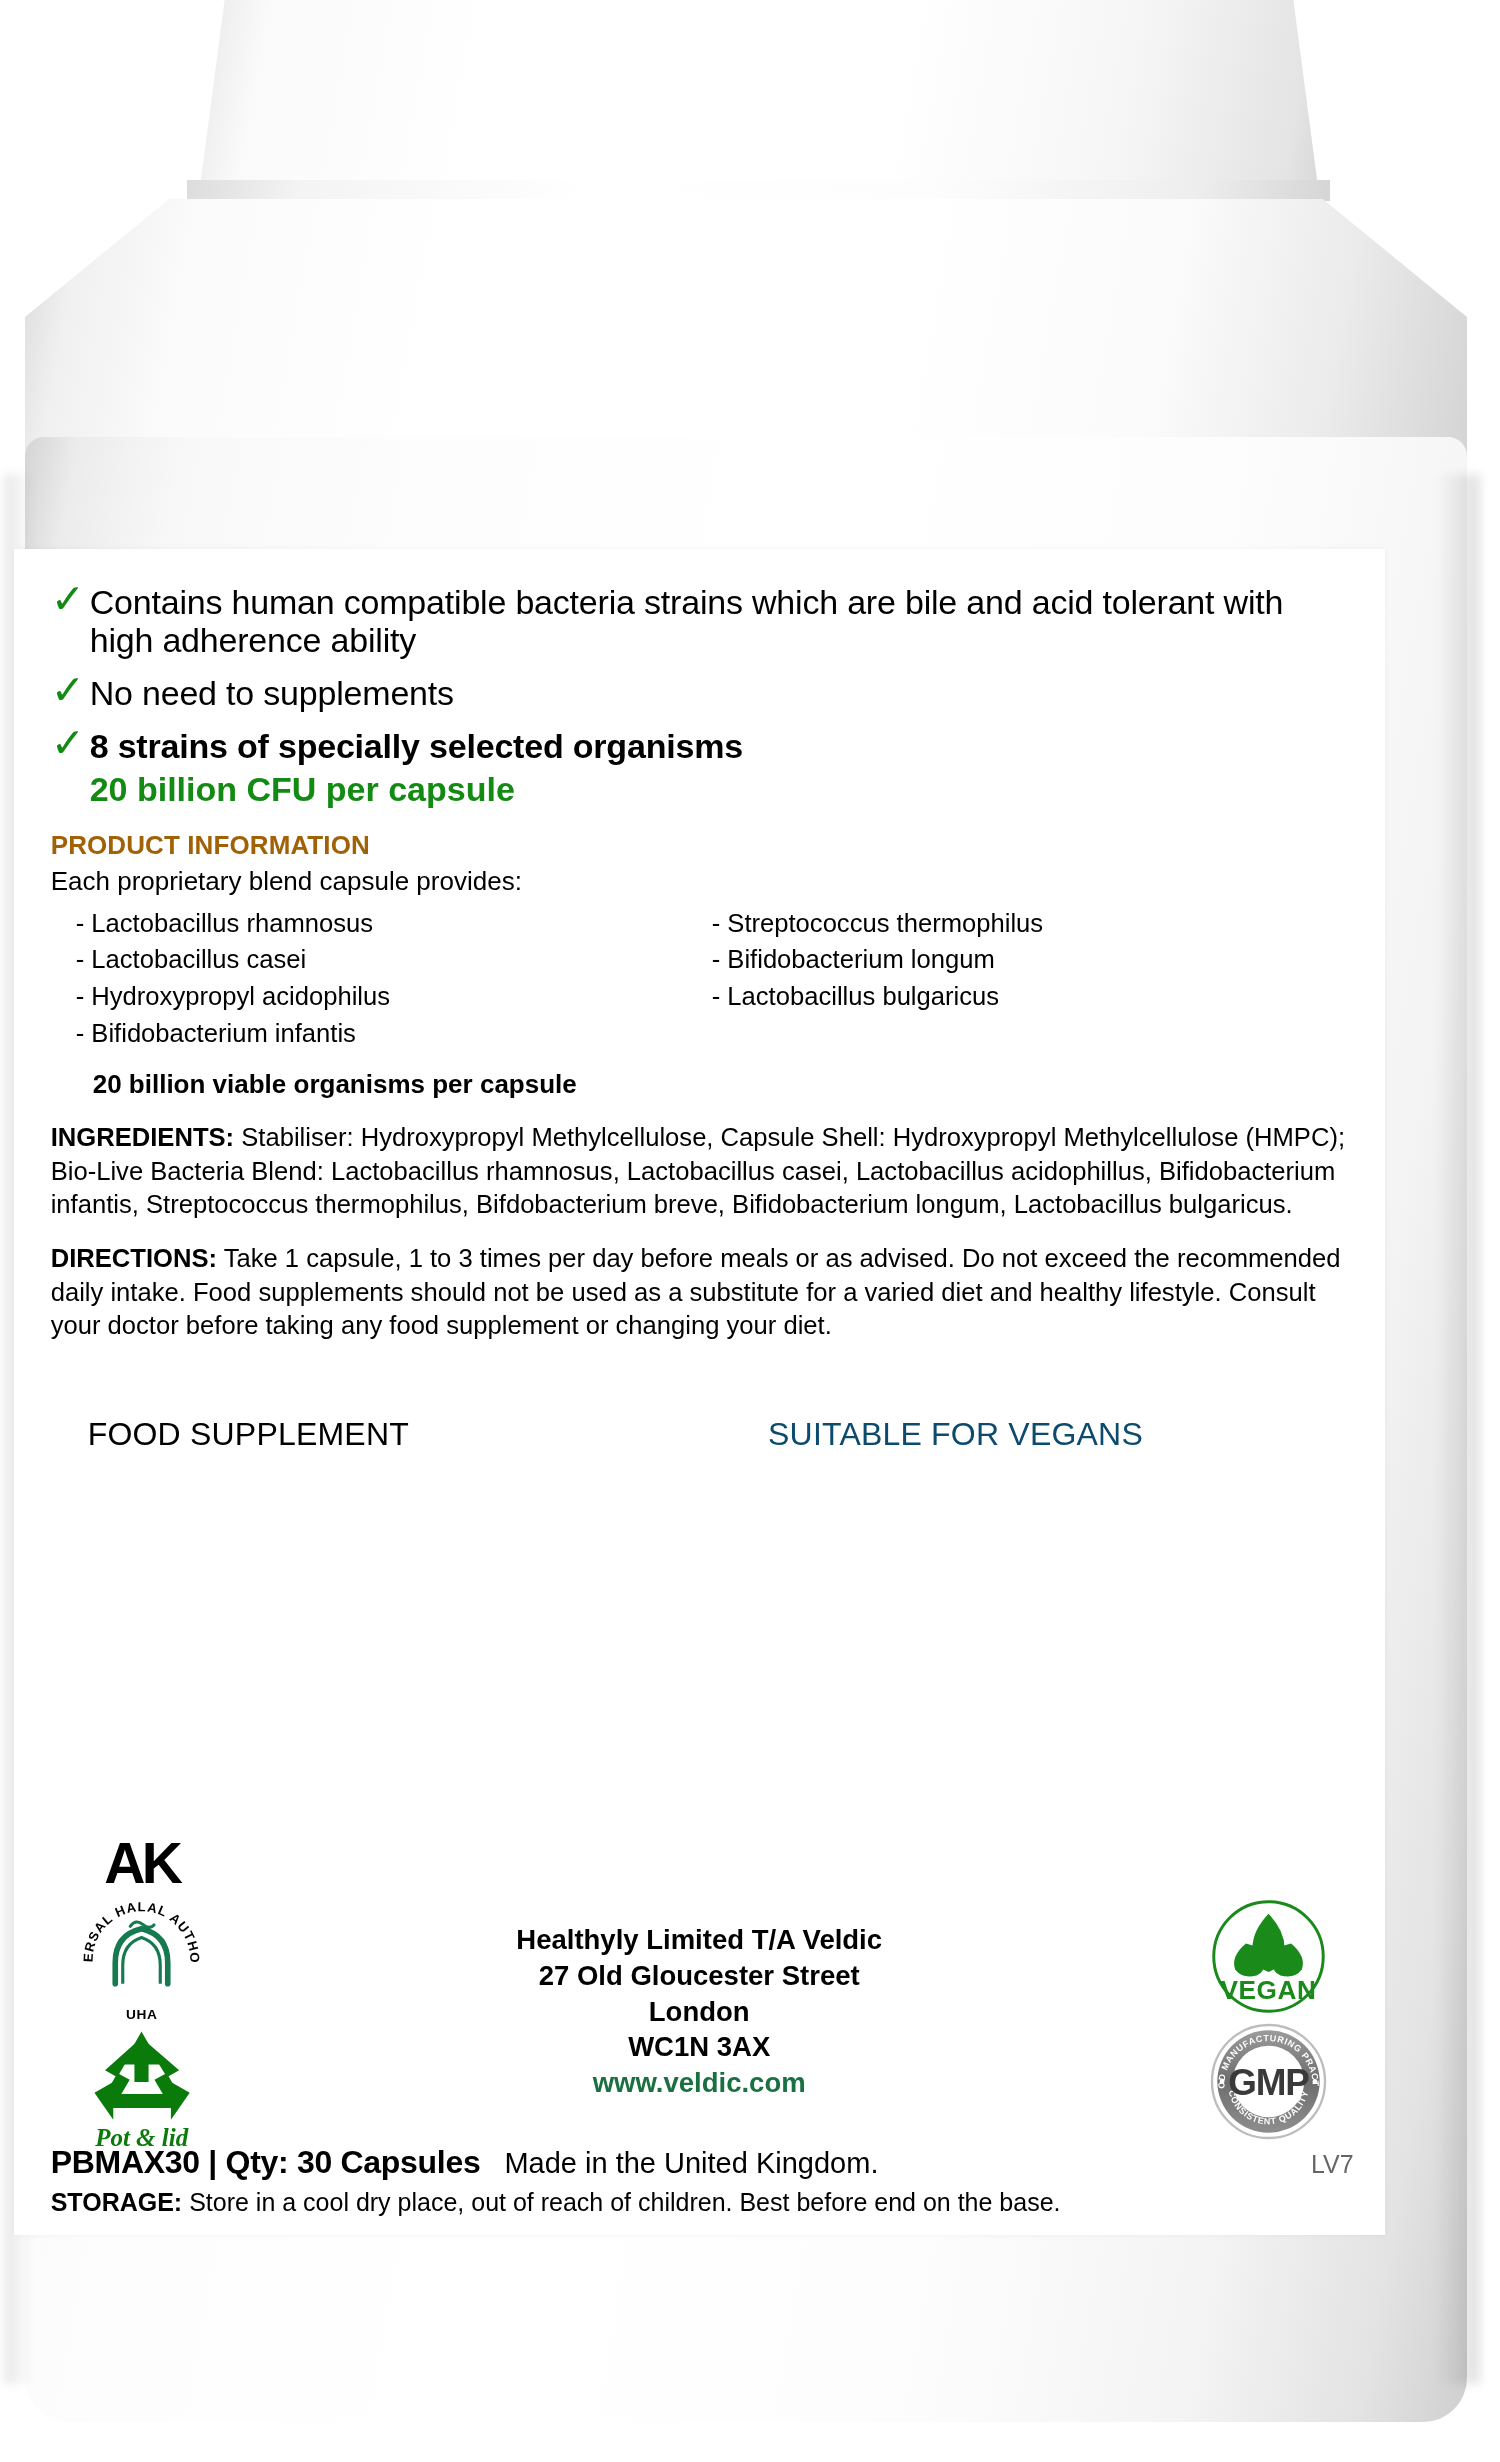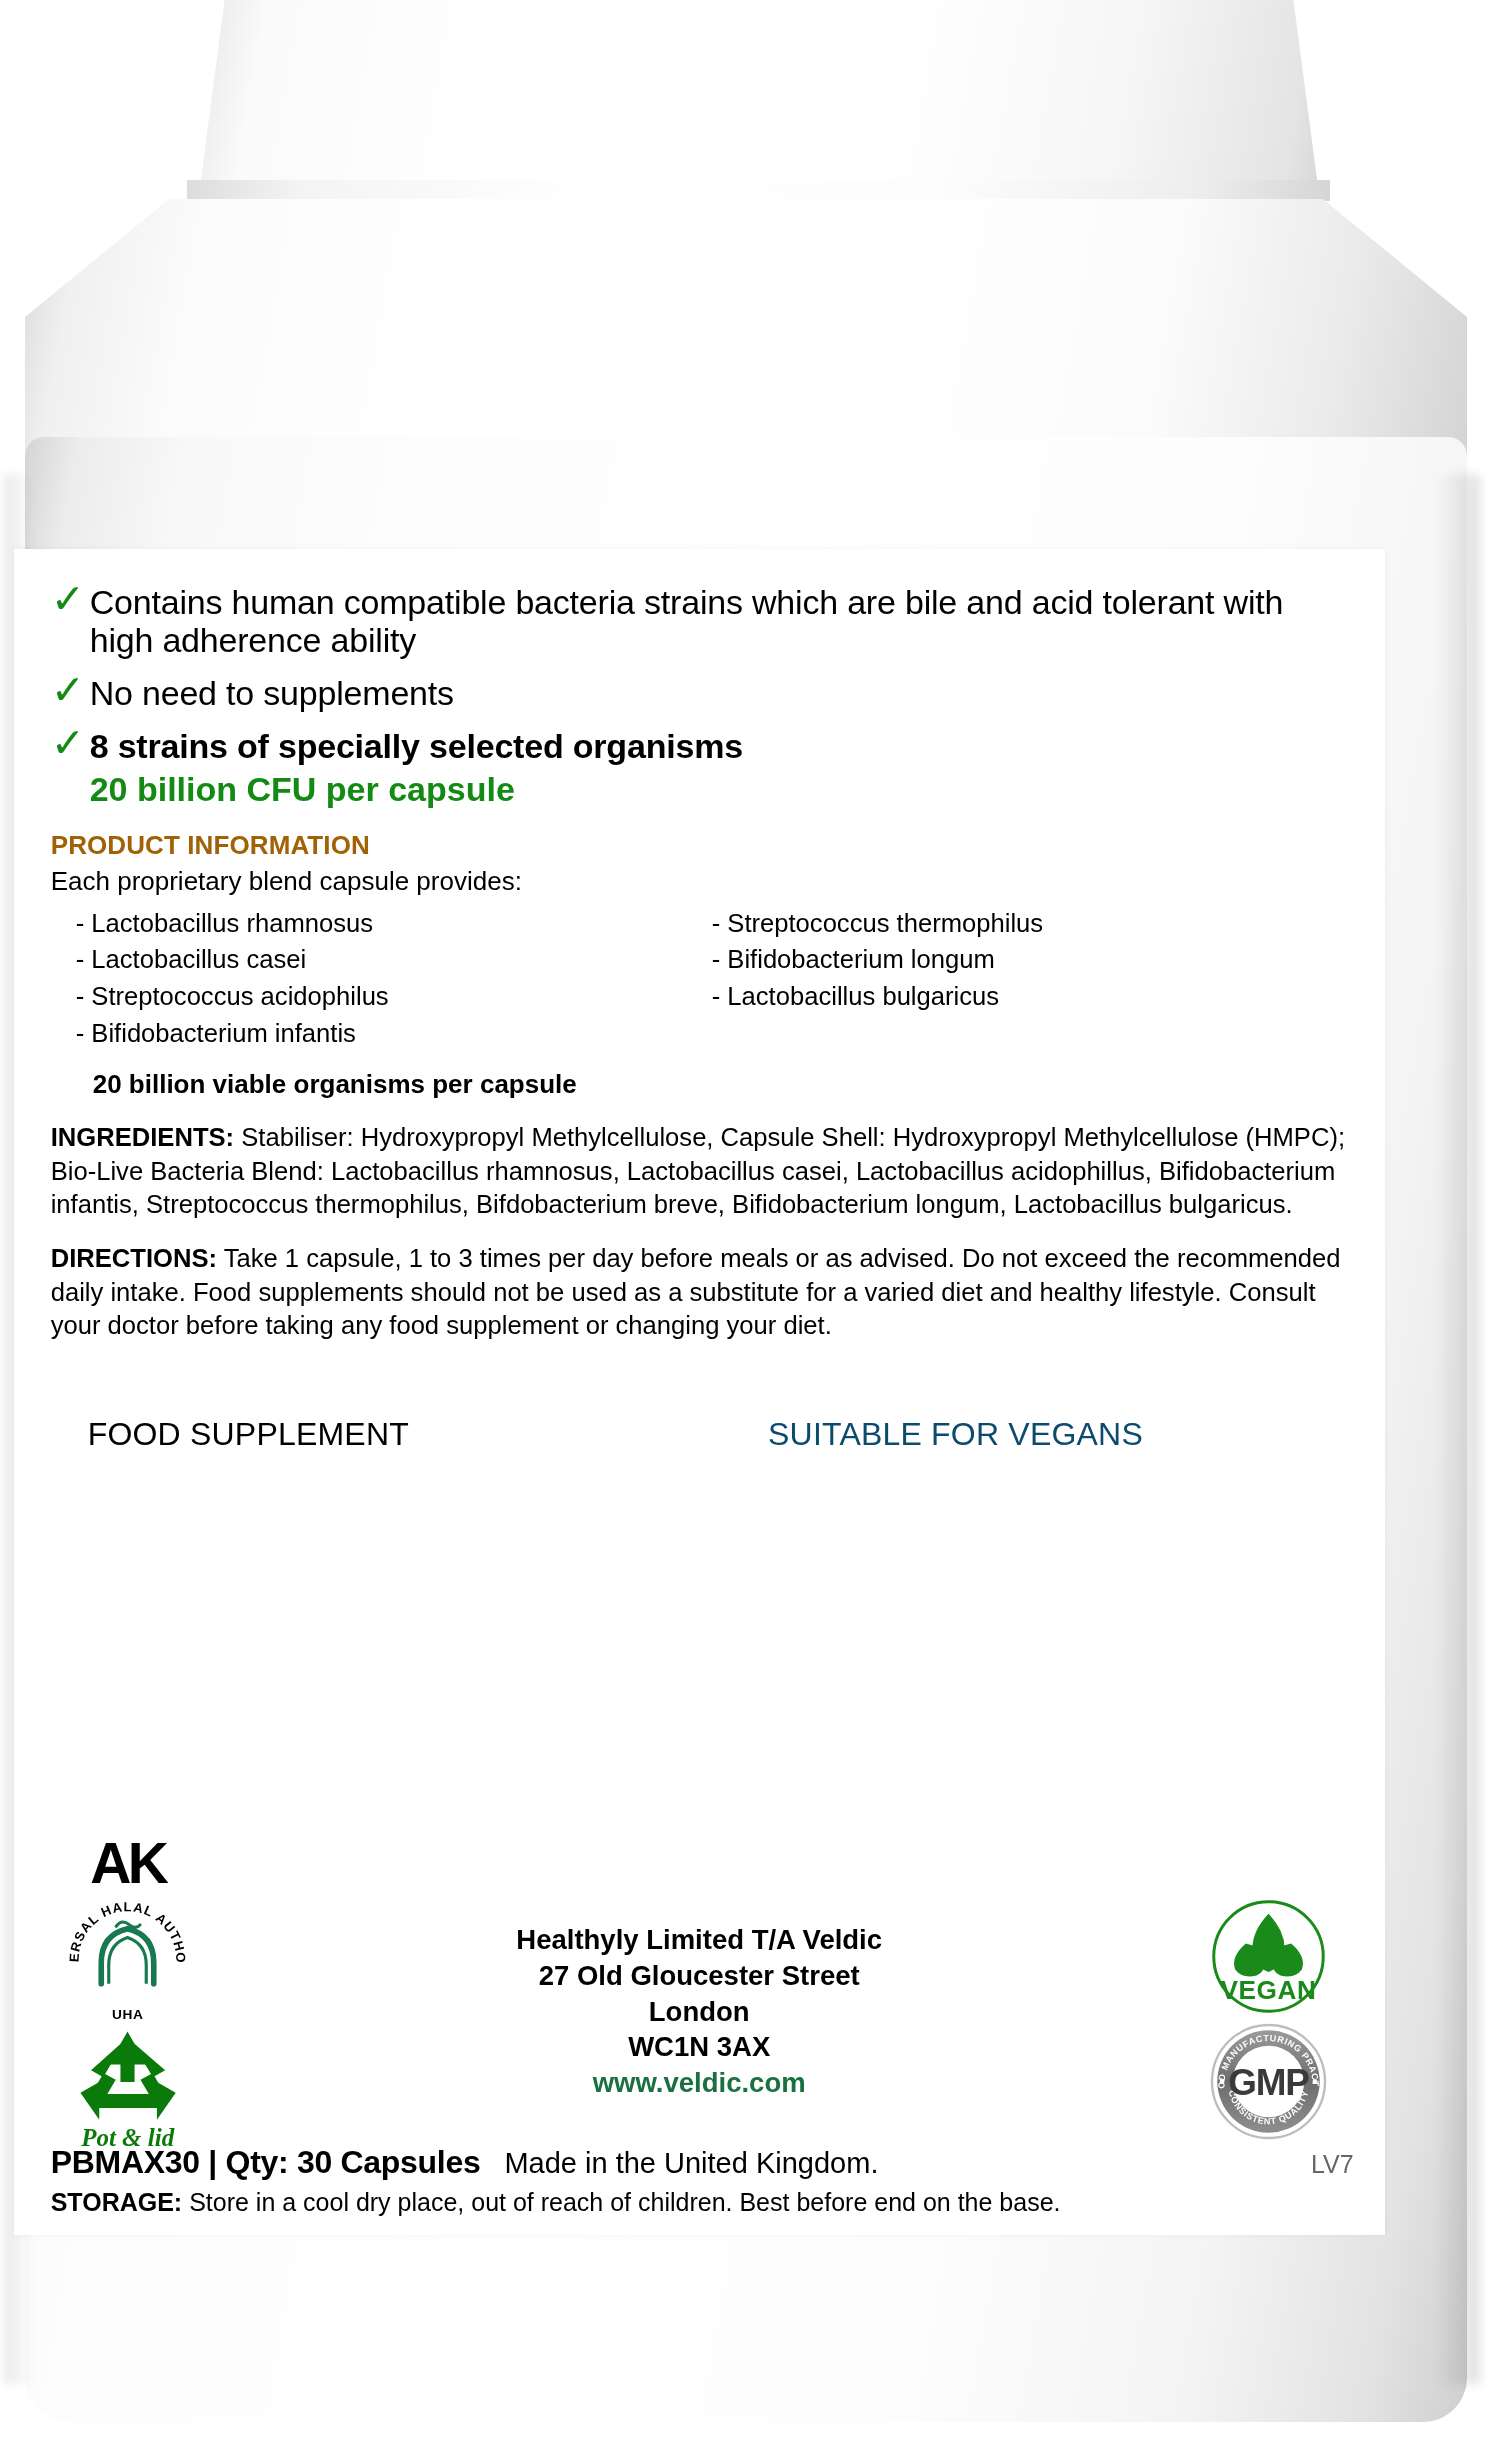--- a/index.html
+++ b/index.html
@@ -68,21 +68,21 @@
   .para{font-size:25.6px;line-height:1.30;color:#000;margin-top:21px;text-align:left;}
   .para b{font-weight:bold;}
 
   
   .fs-row{display:flex;margin-top:74px;padding-left:37px;}
   .fs-left{font-size:32px;color:#000;letter-spacing:0.2px;width:54%;}
   .fs-right{font-size:32px;color:#0c4a6e;letter-spacing:0.2px;}
 
   
   .bottom{position:absolute;left:0;right:0;top:1286px;height:293px;}
-  .badges-left{position:absolute;left:42px;top:6.2px;width:144px;text-align:center;}
+  .badges-left{position:absolute;left:56px;top:6.2px;width:144px;text-align:center;}
   .badges-right{position:absolute;right:57px;top:62px;width:137px;text-align:right;}
   .address{
     position:absolute;left:0;right:0;top:87px;text-align:center;
     font-size:27.5px;font-weight:bold;line-height:1.30;color:#000;
   }
   .address .url{color:#1a7040;}
 
   .halal-k{font-size:57px;font-weight:bold;line-height:.8;letter-spacing:-3.7px;color:#000;}
   .uha-wrap{position:relative;width:125px;height:125px;margin:3.7px auto 0 auto;}
   .uha-label{font-size:13.7px;font-weight:bold;color:#000;letter-spacing:0.6px;margin-top:-8.7px;}
@@ -137,21 +137,21 @@
     </div>
 
     <div class="section">
       <div class="sec-head">PRODUCT INFORMATION</div>
       <div class="sec-sub">Each proprietary blend capsule provides:</div>
 
       <div class="strains">
         <div class="strain-col left">
           <div class="strain">- Lactobacillus rhamnosus</div>
           <div class="strain">- Lactobacillus casei</div>
-          <div class="strain">- Streptococcus acidophilus</div>
+          <div class="strain">- Hydroxypropyl acidophilus</div>
           <div class="strain">- Bifidobacterium infantis</div>
         </div>
         <div class="strain-col right">
           <div class="strain">- Streptococcus thermophilus</div>
           <div class="strain">- Bifidobacterium longum</div>
           <div class="strain">- Lactobacillus bulgaricus</div>
         </div>
       </div>
 
       <div class="viable">20 billion viable organisms per capsule</div>

